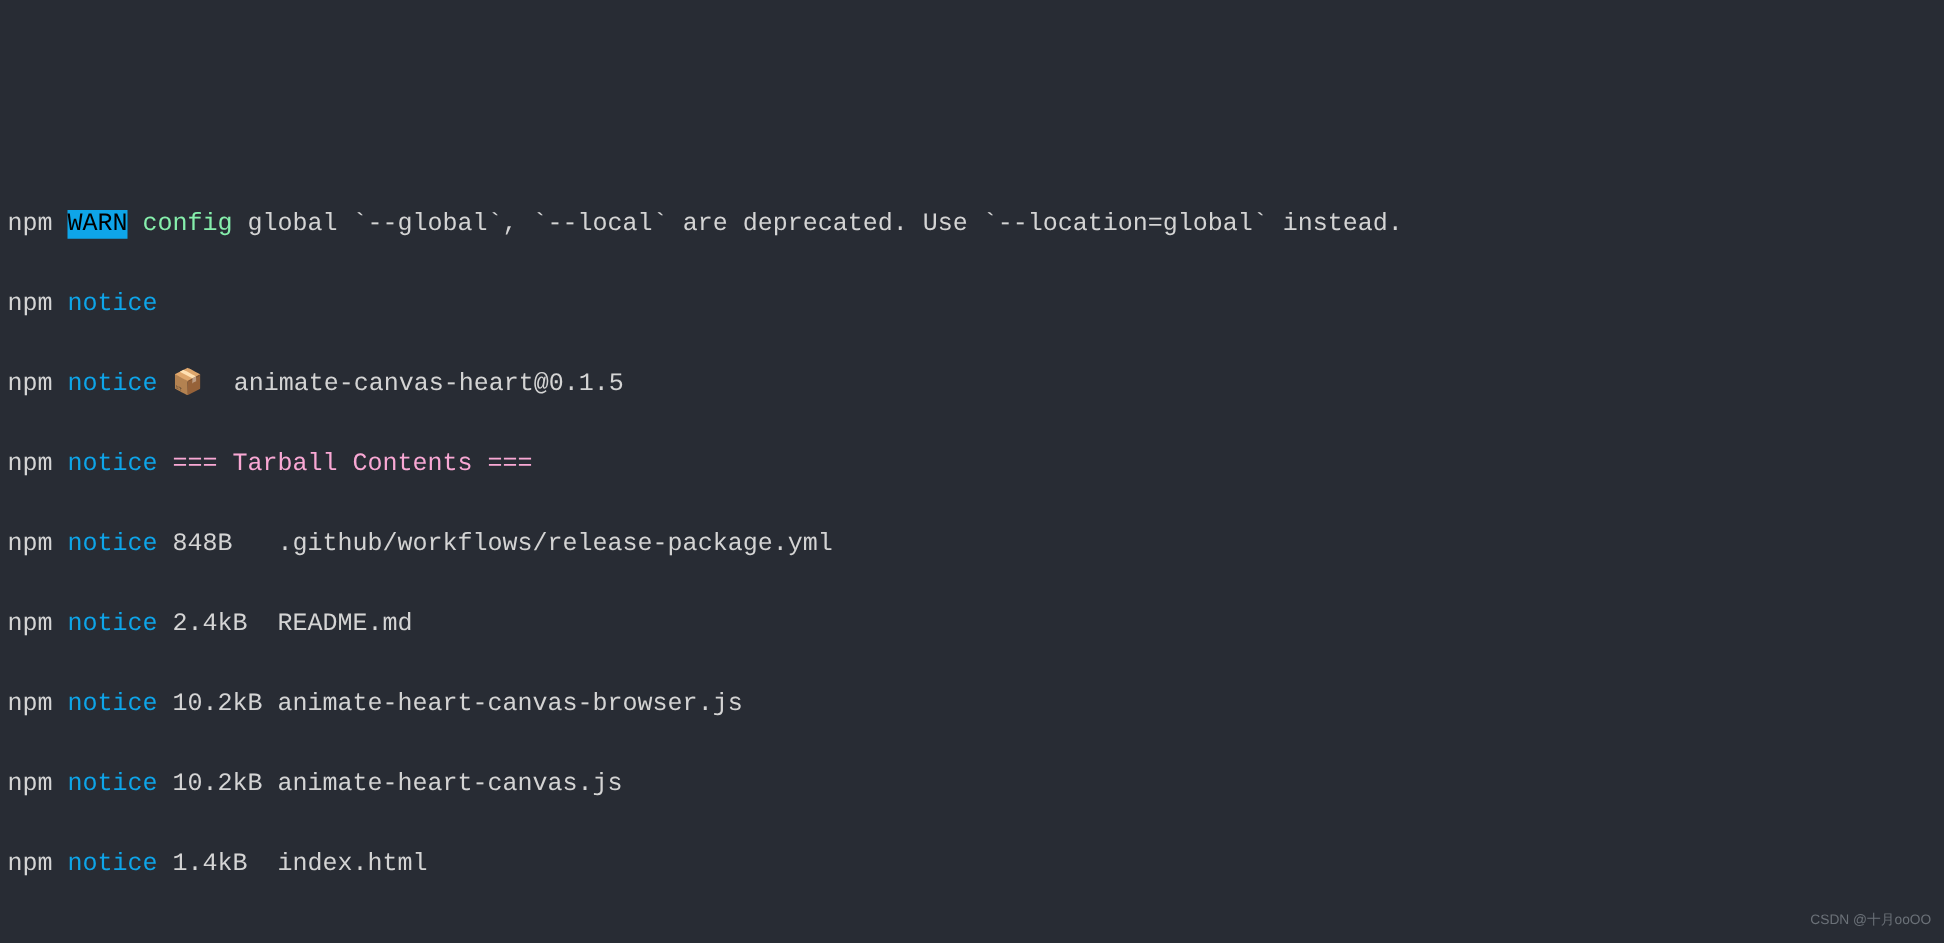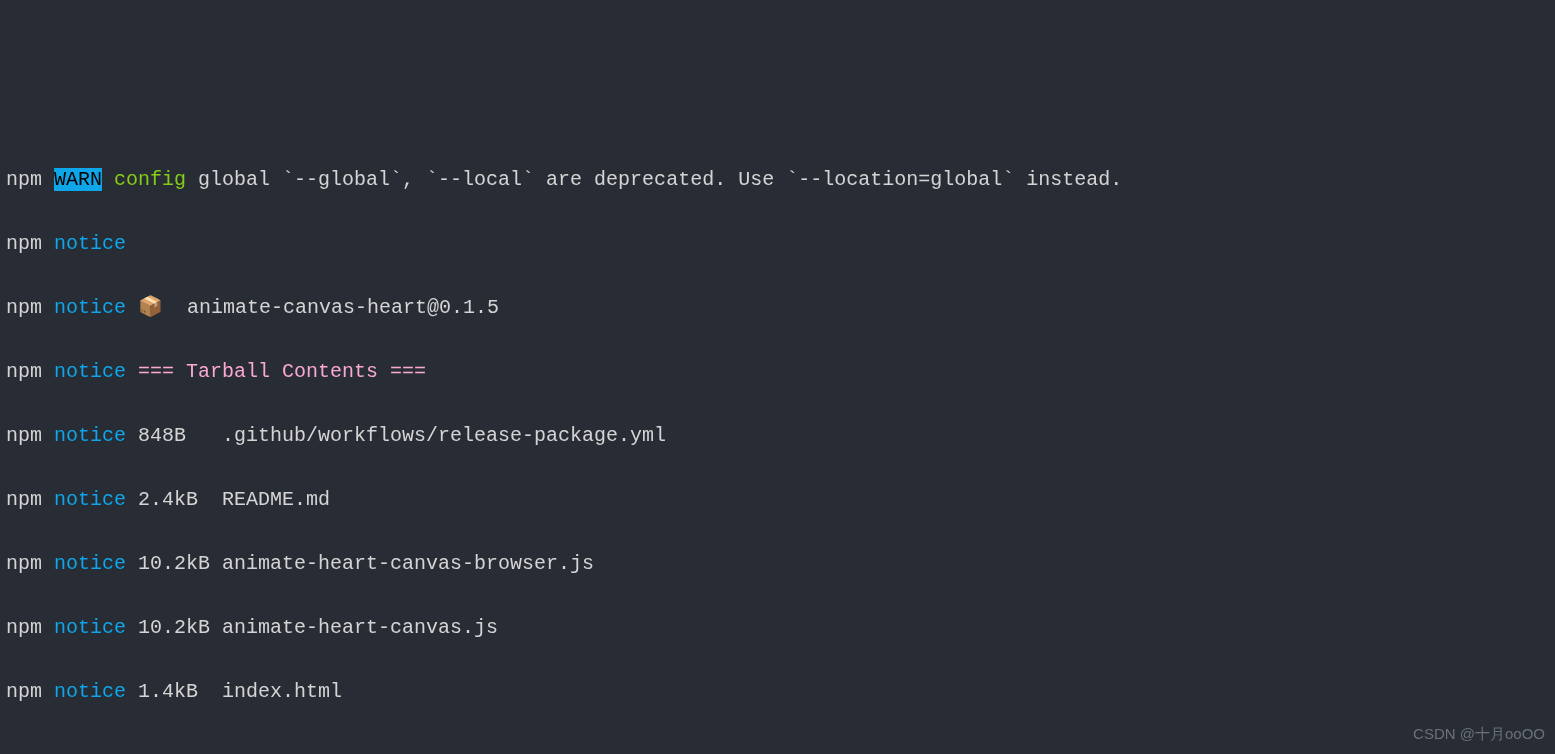--- a/index.html
+++ b/index.html
@@ -30,37 +30,37 @@
       font-weight: bold;
     }
     .npm {
       color: #d4d4d4;
     }
     .warn {
       background-color: #0ea5e9;
       color: #000000;
     }
     .config {
-      color: #84cc16;
+      color: #86efac;
     }
     .notice {
       color: #0ea5e9;
     }
     .purple {
       color: #f9a8d4;
     }
     .white {
       color: #d4d4d4;
     }
     .watermark {
       position: absolute;
       bottom: 8px;
       right: 10px;
       color: #6b7178;
-      font-size: 15px;
+      font-size: 11px;
       font-family: sans-serif;
     }
   </style>
 </head>
 <body>
 
 
 
 <div>
 <span class="line"><span class="npm">npm </span><span class="warn">WARN</span><span class="config"> config</span><span class="white"> global `--global`, `--local` are deprecated. Use `--location=global` instead.</span></span>

